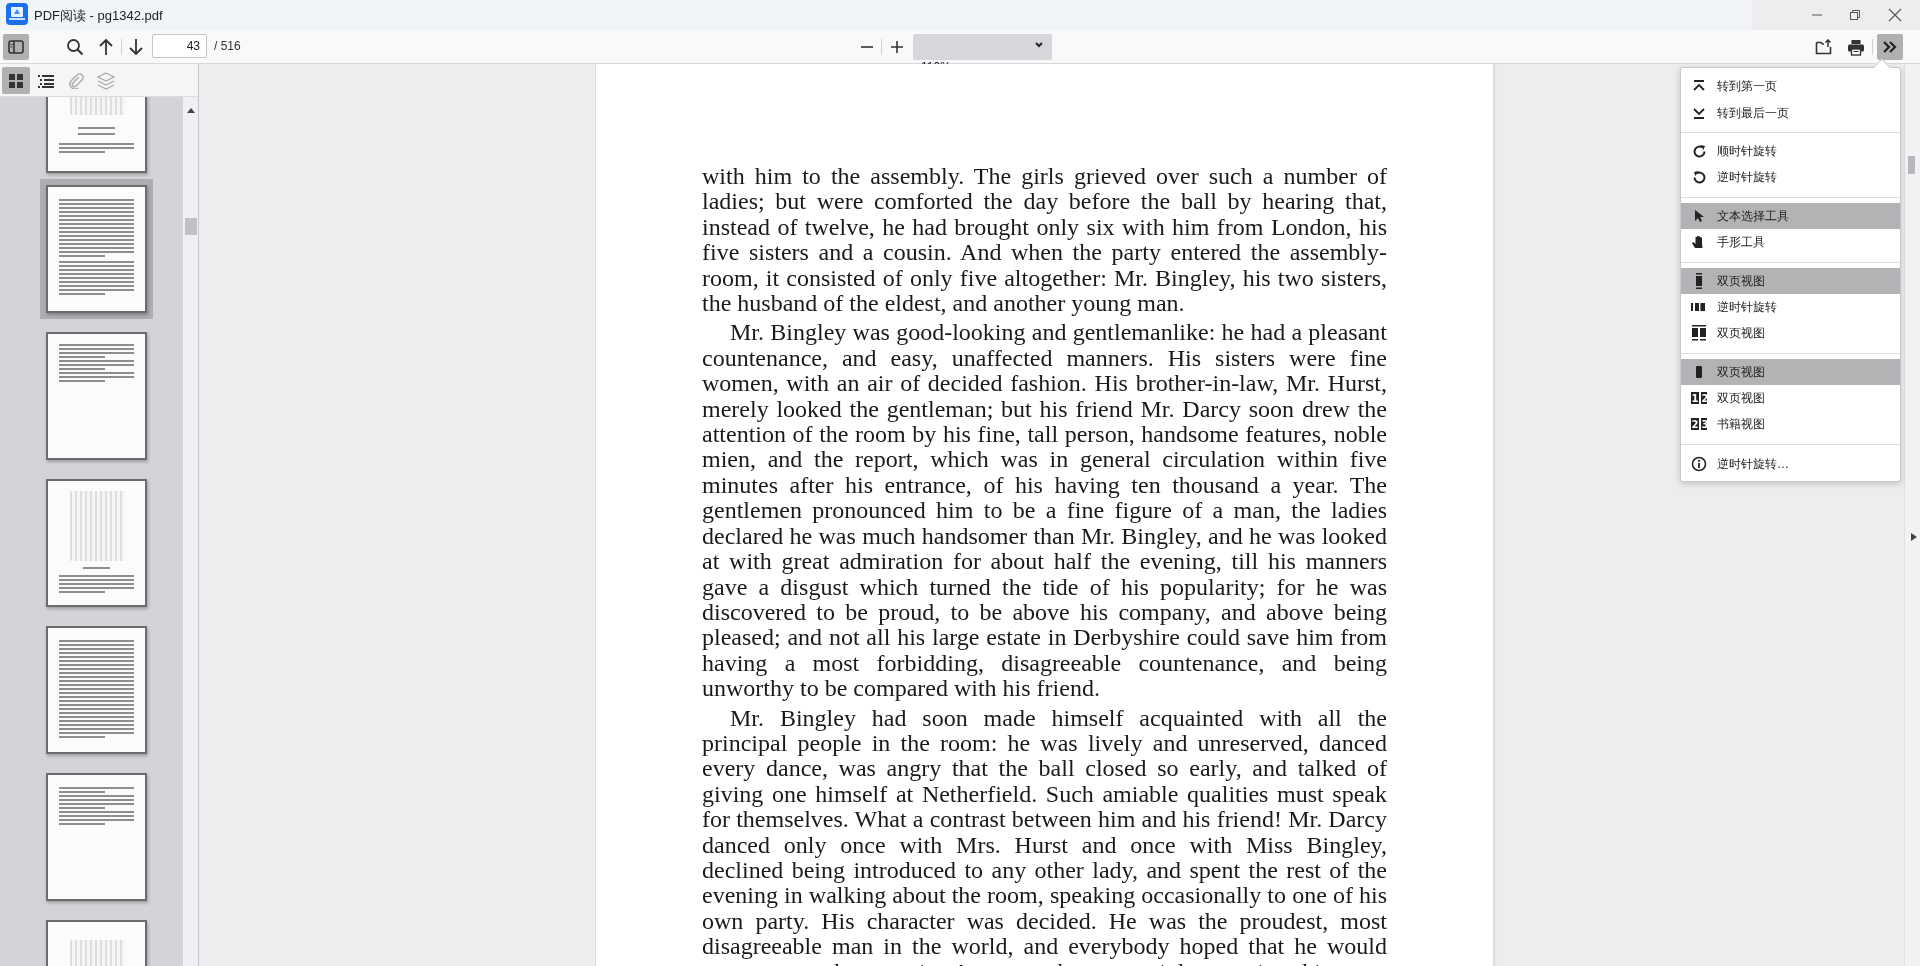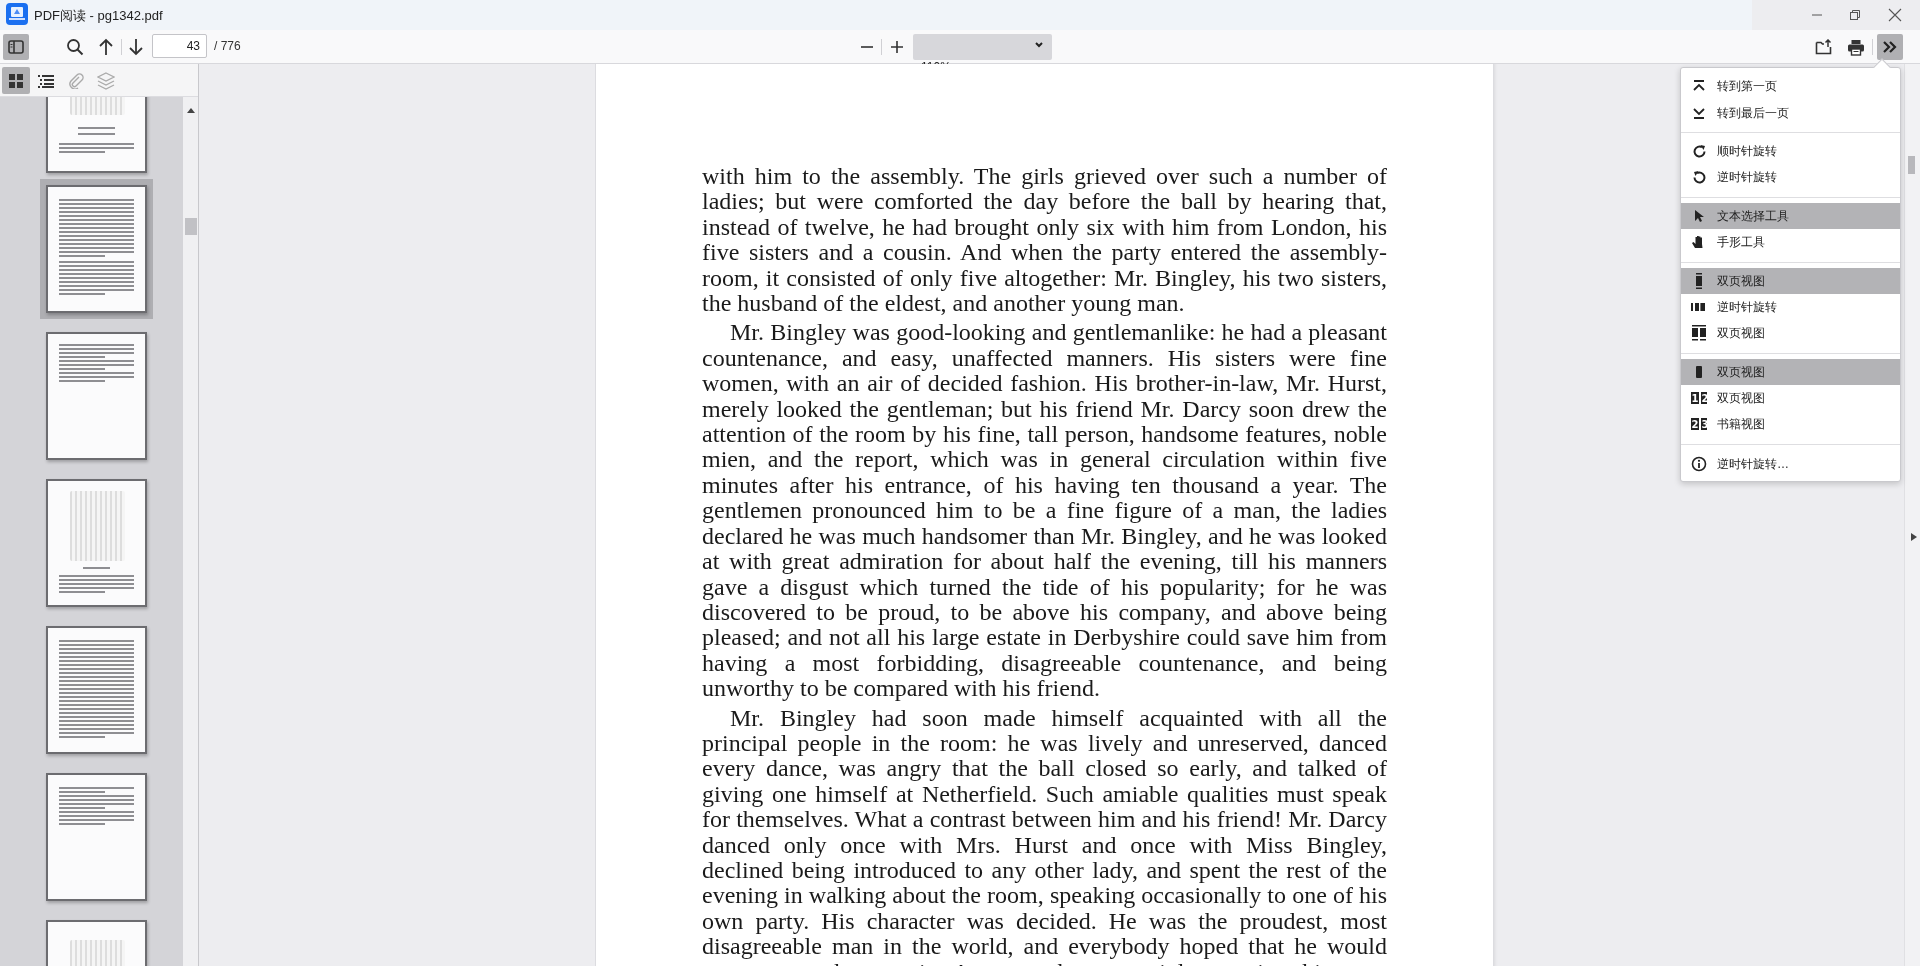--- a/index.html
+++ b/index.html
@@ -106,21 +106,21 @@
         <path d="M8 2 V17 M2 8 L8 2 L14 8" fill="none" stroke="#333" stroke-width="1.8"></path>
       </svg>
   </div>
   <div class="tb-sep" style="left:121px"></div>
   <div class="tb-btn" style="left:123px">
     <svg width="16" height="18">
         <path d="M8 1 V16 M2 10 L8 16 L14 10" fill="none" stroke="#333" stroke-width="1.8"></path>
       </svg>
   </div>
   <input id="page-input" type="text" value="43" style="">
-  <span id="page-total">/ 776</span>
+  <span id="page-total">/ 516</span>
 
   <div class="tb-btn" style="left:854px">
     <svg width="14" height="14">
         <line x1="1" y1="7" x2="13" y2="7" stroke="#333" stroke-width="1.6"></line>
       </svg>
   </div>
   <div class="tb-sep" style="left:881px"></div>
   <div class="tb-btn" style="left:884px">
     <svg width="14" height="14">
         <path d="M1 7 H13 M7 1 V13" stroke="#333" stroke-width="1.6"></path>

